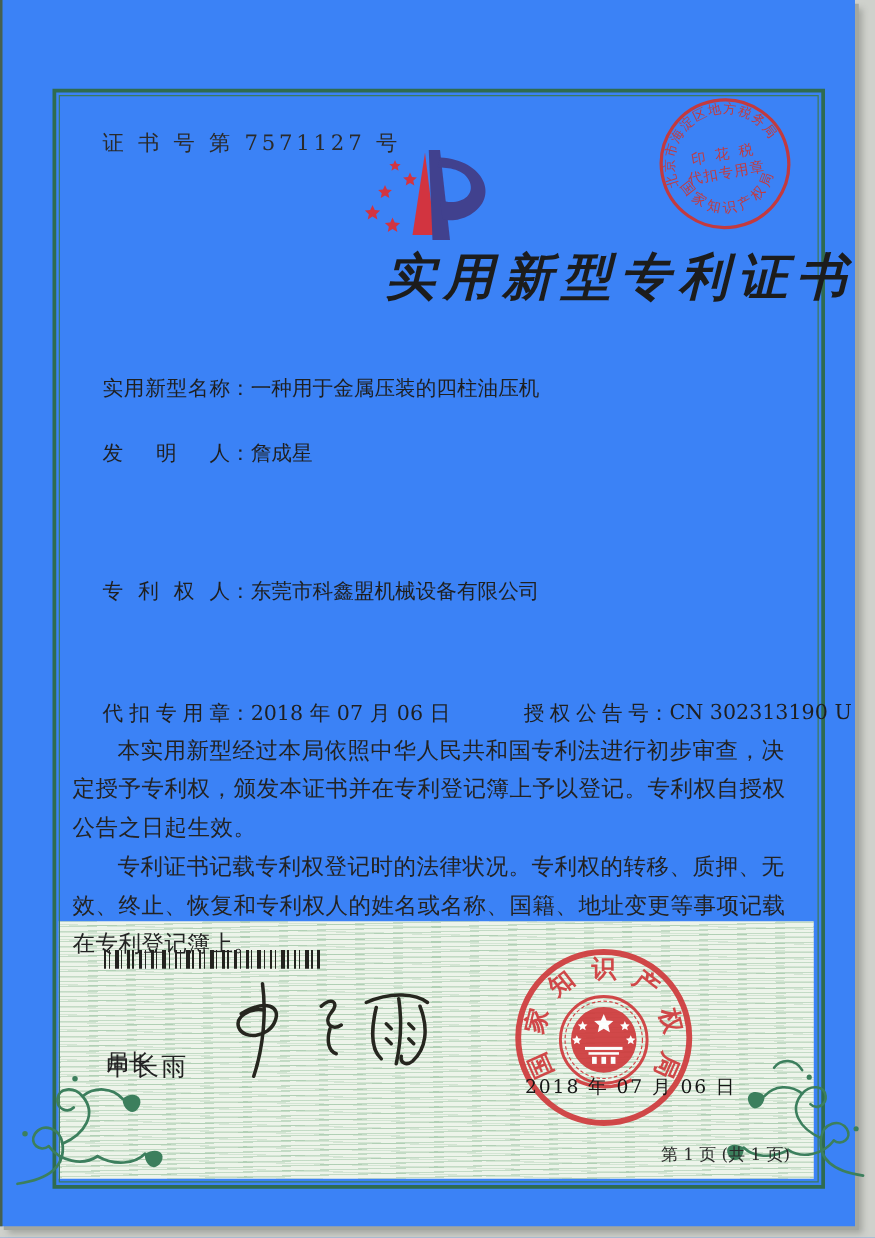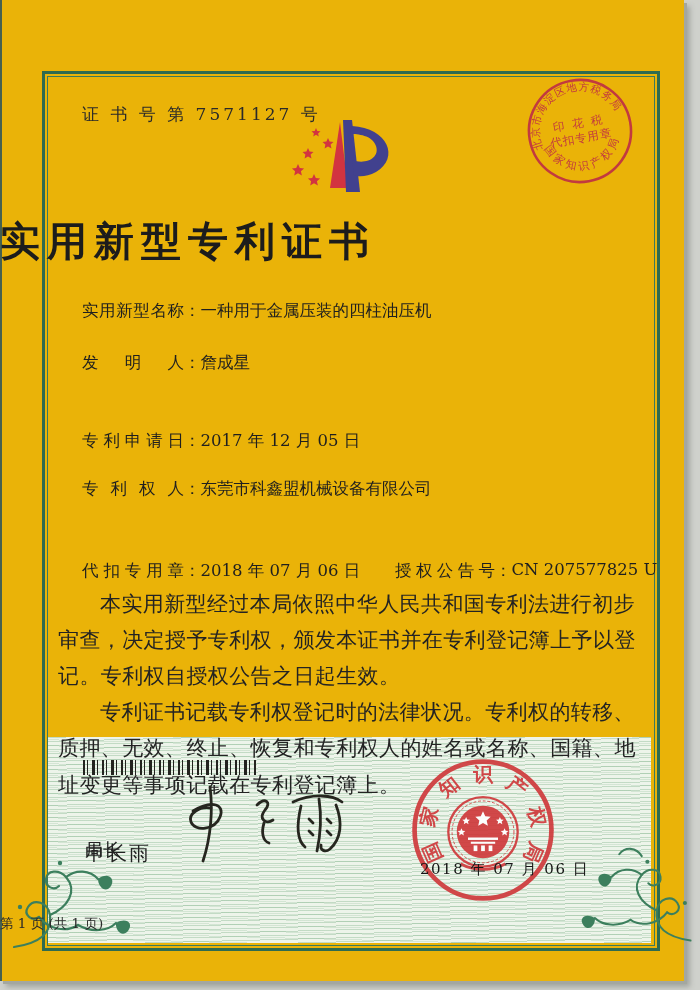--- a/index.html
+++ b/index.html
@@ -1,57 +1,57 @@
 <!DOCTYPE html>
 <html><head>
 <meta charset="utf-8">
 <style>
   html,body{margin:0;padding:0;width:700px;height:990px;overflow:hidden;
     background:#cfd1cc;font-family:"DejaVu Serif","Liberation Serif",serif;}
-  #paper{position:absolute;left:0;top:0;width:684px;height:981px;background:#eab308;
+  #paper{position:absolute;left:0;top:0;width:684px;height:981px;background:#3b82f6;
     box-shadow:3px 3px 0 #a3a7a0, 6px 6px 5px rgba(110,115,108,.45);}
   #left-edge{position:absolute;left:0;top:0;width:2px;height:981px;background:#46604f;}
   
   #frame{position:absolute;left:42px;top:71px;width:612px;height:874px;
     border:3px solid #2f6b50;z-index:3;pointer-events:none;}
   #frame-inner{position:absolute;left:2px;top:2px;right:2px;bottom:2px;border:1px solid #3c7a5c;}
   
   #wave-zone{position:absolute;left:47px;top:737px;width:604px;height:206px;z-index:1;
     background-color:#edf4ea;
     background-image:repeating-linear-gradient(178.5deg, rgba(96,160,110,.30) 0 1px, rgba(255,255,255,0) 1px 4px),
                      repeating-linear-gradient(181.5deg, rgba(96,160,110,.18) 0 1px, rgba(255,255,255,0) 1px 6px);}
   .abs{position:absolute;}
   #cert-number{left:82px;top:103px;font-size:17px;letter-spacing:3px;color:#2a2a2a;z-index:5;}
-  #title{left:0;top:214px;width:684px;text-align:left;font-size:40px;font-weight:600;
-    letter-spacing:7px;color:#1c1c1c;z-index:5;}
+  #title{left:0;top:194px;width:684px;text-align:right;font-size:40px;font-weight:600;
+    letter-spacing:7px;color:#1c1c1c;z-index:5;font-style:italic;}
   
   .frow{position:absolute;left:82px;font-size:16.5px;color:#1f1f1f;z-index:5;white-space:nowrap;}
   .flabel{display:inline-block;width:102px;text-align:justify;text-align-last:justify;vertical-align:top;}
   .colon{vertical-align:top;}
   .fval{display:inline-block;vertical-align:top;}
   #row-address .fval{white-space:normal;width:436px;line-height:1.55;}
   #grant-no{position:absolute;left:313px;top:0;white-space:nowrap;}
-  #grant-no .flabel{width:100px;}
-  
-  #paras{left:58px;top:586px;width:586px;z-index:5;font-size:21px;line-height:1.72;
+  #grant-no .flabel{width:100px;margin-left:24px;}
+  
+  #paras{left:58px;top:586px;width:586px;z-index:5;font-size:18px;line-height:1.72;
     color:#232323;letter-spacing:.4px;}
   #paras p{margin:0;text-indent:2em;}
   
   #barcode{left:83px;top:760px;width:173px;height:15px;z-index:2;
     background:repeating-linear-gradient(90deg,#23231f 0 2px,transparent 2px 4px,#23231f 4px 5px,
       transparent 5px 9px,#23231f 9px 12px,transparent 12px 14px,#23231f 14px 15px,transparent 15px 19px);}
   
   #director-title{left:85px;top:838px;font-size:18px;color:#222;z-index:5;}
   #director-name{left:85px;top:840px;font-size:20px;letter-spacing:2px;color:#222;z-index:5;}
   #signature{left:165px;top:775px;z-index:5;}
   
   #tax-stamp{left:525px;top:76px;z-index:6;transform:rotate(-10deg);}
   #red-seal{left:408px;top:755px;z-index:5;opacity:.92;}
   #seal-date{left:420px;top:860px;font-size:15px;letter-spacing:1.5px;color:#161616;z-index:6;}
-  #footer{left:0;top:915px;width:632px;text-align:left;font-size:13.5px;color:#2a2a2a;z-index:5;}
+  #footer{left:0;top:915px;width:632px;text-align:right;font-size:13.5px;color:#2a2a2a;z-index:5;}
   .orn{z-index:4;}
   #orn-left{left:6px;top:845px;}
   #orn-right{left:548px;top:828px;transform:scaleX(-1);}
 </style>
 </head>
 <body>
 
 <div id="paper">
   <div id="left-edge"></div>
   <div id="wave-zone"></div>
@@ -93,30 +93,27 @@
   </svg>
 
   <div id="title" class="abs">实用新型专利证书</div>
 
   <div class="frow" style="top:352px">
     <span class="flabel">发明人</span><span class="colon">：</span><span class="fval">詹成星</span>
   </div>
   <div class="frow" style="top:300px">
     <span class="flabel">实用新型名称</span><span class="colon">：</span><span class="fval">一种用于金属压装的四柱油压机</span>
   </div>
-  <div class="frow" style="top:430px">
-    <span class="flabel">专利申请日</span><span class="colon">：</span><span class="fval">2017 年 12 月 05 日</span>
-  </div>
-  <div class="frow" style="top:478px">
+  <div class="frow" style="top:462px">
     <span class="flabel">专利权人</span><span class="colon">：</span><span class="fval">东莞市科鑫盟机械设备有限公司</span>
   </div>
   <div class="frow" style="top:560px">
     <span class="flabel">代扣专用章</span><span class="colon">：</span><span class="fval">2018 年 07 月 06 日</span>
     <span id="grant-no">
-      <span class="flabel">授权公告号</span><span class="colon">：</span><span class="fval">CN 207577825 U</span>
+      <span class="flabel">授权公告号</span><span class="colon">：</span><span class="fval">CN 302313190 U</span>
     </span>
   </div>
 
   <div id="paras" class="abs">
     <p>本实用新型经过本局依照中华人民共和国专利法进行初步审查，决定授予专利权，颁发本证书并在专利登记簿上予以登记。专利权自授权公告之日起生效。</p>
     <p>专利证书记载专利权登记时的法律状况。专利权的转移、质押、无效、终止、恢复和专利权人的姓名或名称、国籍、地址变更等事项记载在专利登记簿上。</p>
   </div>
 
   <div id="barcode" class="abs"></div>
 

